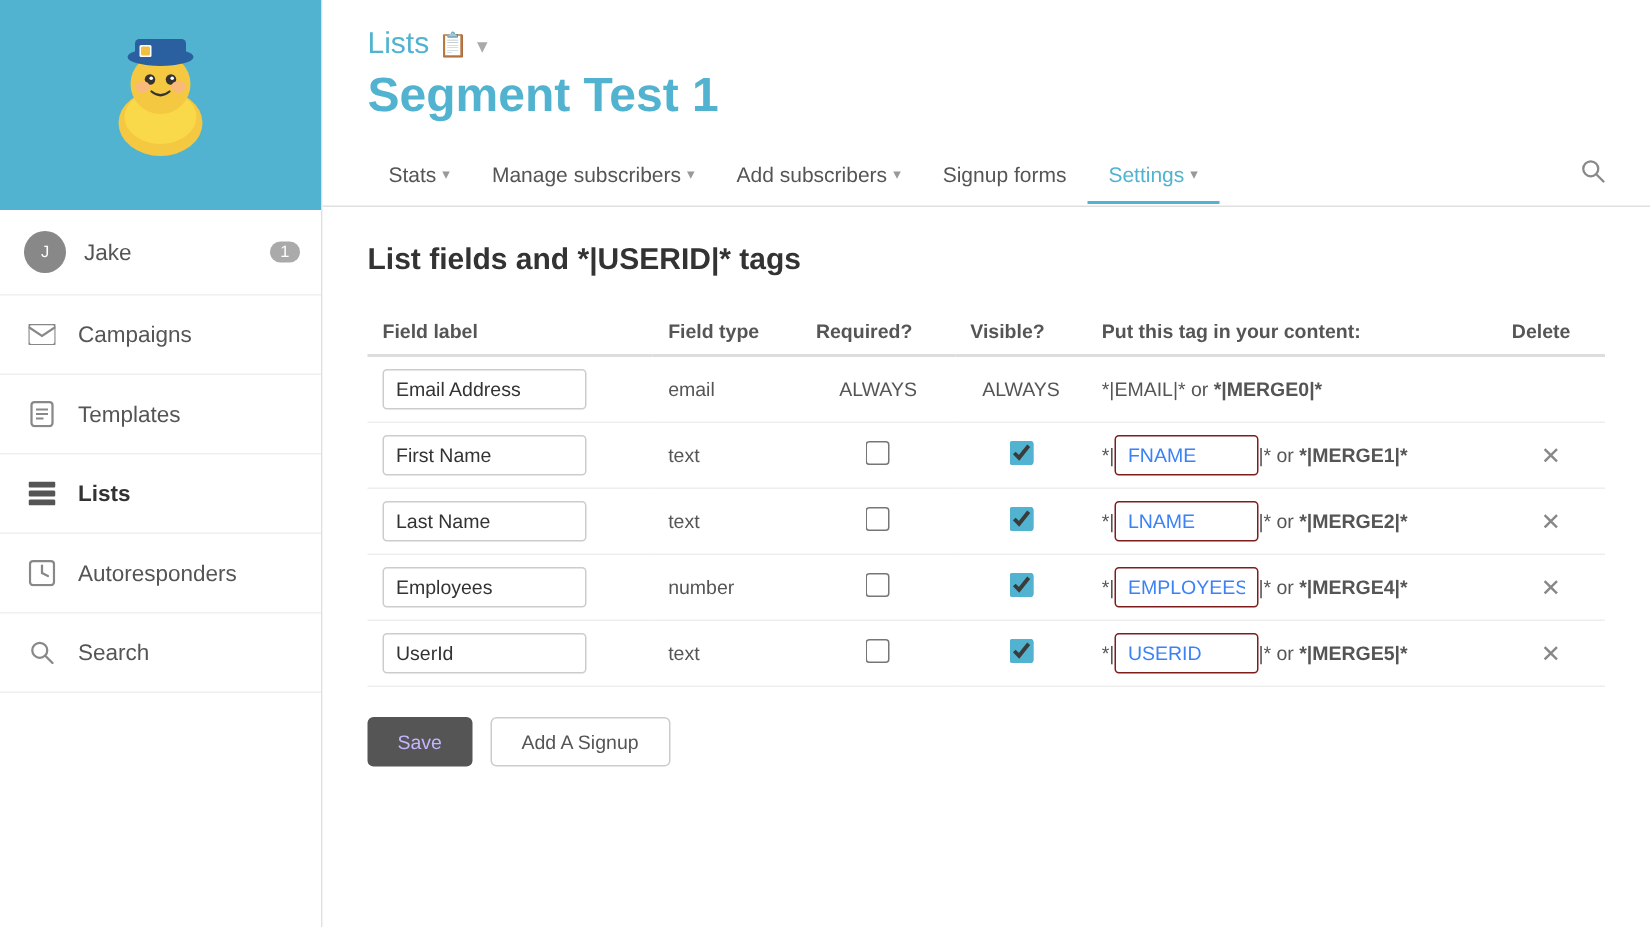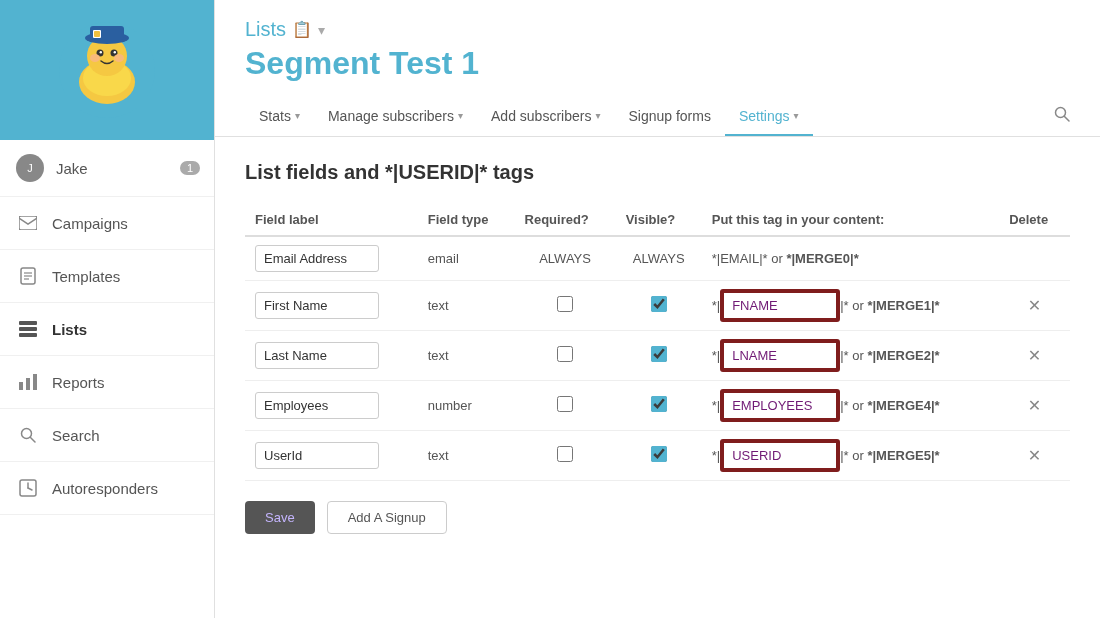--- a/index.html
+++ b/index.html
@@ -165,30 +165,30 @@
       font-size: 13px;
       color: #555;
       border-bottom: 1px solid #eee;
       vertical-align: middle;
     }
     .field-input {
       border: 1px solid #ccc;
       border-radius: 3px;
       padding: 5px 8px;
       font-size: 13px;
-      width: 124px;
+      width: 136px;
       color: #333;
     }
     .merge-input {
-      border: 4px solid #7f1d1d;
+      border: 1px solid #7f1d1d;
       border-radius: 3px;
       padding: 5px 8px;
       font-size: 13px;
-      width: 120px;
-      color: #701a75;
+      width: 96px;
+      color: #3b82f6;
     }
     .checkbox-cell {
       text-align: center;
     }
     input[type="checkbox"] {
       width: 16px;
       height: 16px;
       cursor: pointer;
       accent-color: #52b3d0;
     }
@@ -284,50 +284,40 @@
     <div class="nav-icon">
       <svg width="18" height="16" viewBox="0 0 18 16">
           <rect x="0" y="0" width="18" height="4" rx="1" fill="#555"></rect>
           <rect x="0" y="6" width="18" height="4" rx="1" fill="#555"></rect>
           <rect x="0" y="12" width="18" height="4" rx="1" fill="#555"></rect>
         </svg>
     </div>
     <span class="nav-label">Lists</span>
   </div>
 
-  <div class="nav-item">
-    <div class="nav-icon">
-      <svg width="18" height="16" viewBox="0 0 18 16">
-          <rect x="0" y="8" width="4" height="8" fill="#888"></rect>
-          <rect x="7" y="4" width="4" height="12" fill="#888"></rect>
-          <rect x="14" y="0" width="4" height="16" fill="#888"></rect>
-        </svg>
-    </div>
-    <span class="nav-label">Reports</span>
-  </div>
-
-  <div class="nav-item">
-    <div class="nav-icon">
-      <svg width="16" height="16" viewBox="0 0 16 16">
-          <circle cx="6.5" cy="6.5" r="5" fill="none" stroke="#888" stroke-width="1.5"></circle>
-          <line x1="10.5" y1="10.5" x2="15" y2="15" stroke="#888" stroke-width="1.5" stroke-linecap="round"></line>
-        </svg>
-    </div>
-    <span class="nav-label">Search</span>
-  </div>
 
   <div class="nav-item">
     <div class="nav-icon">
       <svg width="18" height="18" viewBox="0 0 18 18">
           <rect x="1" y="1" width="16" height="16" rx="2" fill="none" stroke="#888" stroke-width="1.5"></rect>
           <line x1="9" y1="4" x2="9" y2="9" stroke="#888" stroke-width="1.5" stroke-linecap="round"></line>
           <line x1="9" y1="9" x2="13" y2="11" stroke="#888" stroke-width="1.5" stroke-linecap="round"></line>
         </svg>
     </div>
     <span class="nav-label">Autoresponders</span>
+  </div>
+
+  <div class="nav-item">
+    <div class="nav-icon">
+      <svg width="16" height="16" viewBox="0 0 16 16">
+          <circle cx="6.5" cy="6.5" r="5" fill="none" stroke="#888" stroke-width="1.5"></circle>
+          <line x1="10.5" y1="10.5" x2="15" y2="15" stroke="#888" stroke-width="1.5" stroke-linecap="round"></line>
+        </svg>
+    </div>
+    <span class="nav-label">Search</span>
   </div>
 </div>
 
 <div id="main">
   <div id="page-header">
     <div class="breadcrumb-row">
       <span class="breadcrumb-title">Lists</span>
       <span class="breadcrumb-icon">📋</span>
       <span class="breadcrumb-arrow">▾</span>
     </div>

